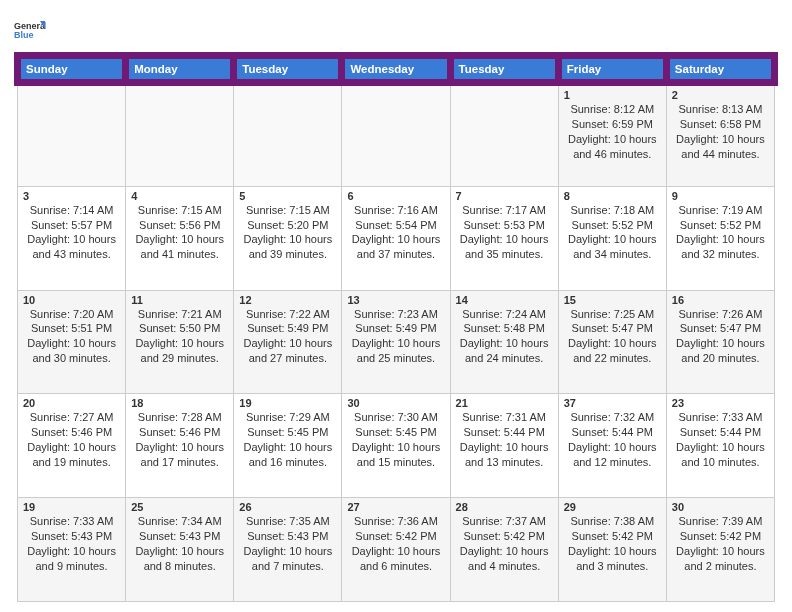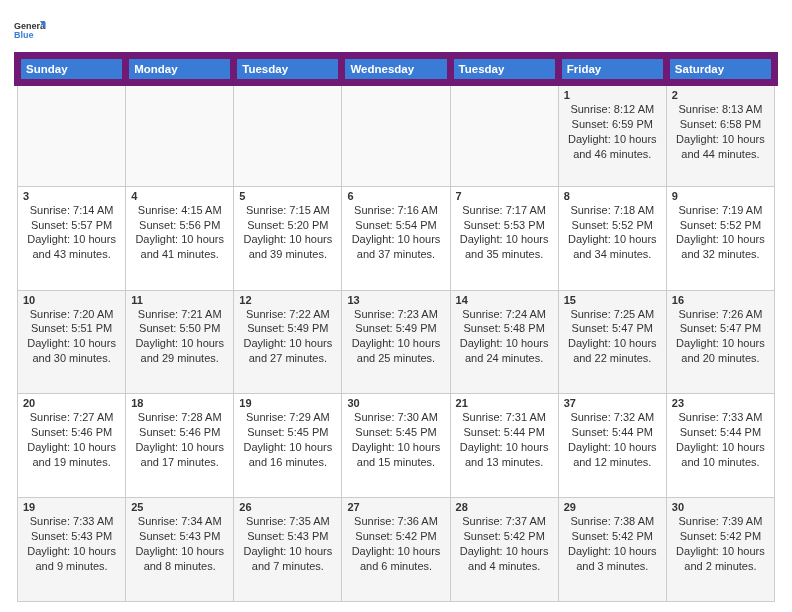--- a/index.html
+++ b/index.html
@@ -138,21 +138,21 @@
         <tr>
           <td>
             <span class="day-num">3</span>
             <div class="day-info">Sunrise: 7:14 AM
 Sunset: 5:57 PM
 Daylight: 10 hours
 and 43 minutes.</div>
           </td>
           <td>
             <span class="day-num">4</span>
-            <div class="day-info">Sunrise: 4:15 AM
+            <div class="day-info">Sunrise: 7:15 AM
 Sunset: 5:56 PM
 Daylight: 10 hours
 and 41 minutes.</div>
           </td>
           <td>
             <span class="day-num">5</span>
             <div class="day-info">Sunrise: 7:15 AM
 Sunset: 5:20 PM
 Daylight: 10 hours
 and 39 minutes.</div>

